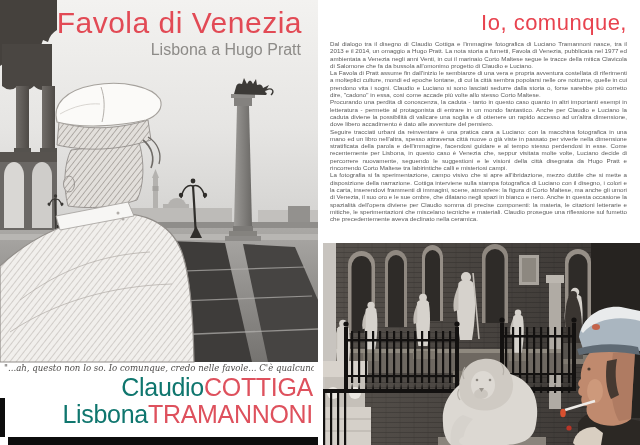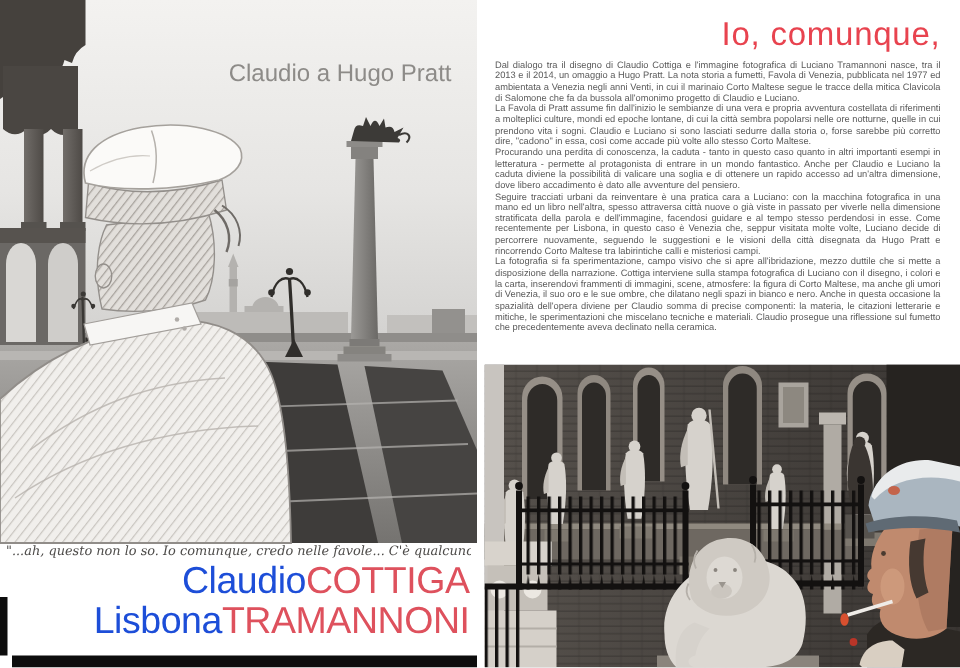--- a/index.html
+++ b/index.html
@@ -6,21 +6,21 @@
   body{width:640px;height:445px;overflow:hidden;font-family:"Liberation Sans",sans-serif;}
   .spread{position:relative;width:640px;height:445px;background:#ffffff;}
 
   
   .page-left{position:absolute;left:0;top:0;width:318px;height:445px;background:#ffffff;}
   .cover-art{position:absolute;left:0;top:0;}
   .cover-title{position:absolute;top:6px;right:16px;font-size:30px;letter-spacing:.5px;color:#e24a55;white-space:nowrap;}
   .cover-subtitle{position:absolute;top:41px;right:17px;font-size:16px;color:#8d8b88;white-space:nowrap;}
   .cover-quote{position:absolute;left:4px;right:4px;top:363px;text-align:center;font-size:8.6px;font-style:italic;color:#4e4c4a;font-family:"DejaVu Serif",serif;white-space:nowrap;overflow:hidden;}
   .authors{position:absolute;right:5px;top:374px;text-align:right;line-height:27px;font-size:25px;letter-spacing:-.3px;white-space:nowrap;}
-  .author-first{color:#1d4ed8;}
+  .author-first{color:#0f766e;}
   .author-last{color:#de515d;text-align:right;}
   .bar-bottom{position:absolute;left:8px;right:0;bottom:0;height:8px;background:#0d0d0d;}
   .bar-left{position:absolute;left:0;bottom:8px;width:5px;height:39px;background:#0d0d0d;}
 
   
   .page-right{position:absolute;left:318px;top:0;width:322px;height:445px;background:#ffffff;}
   .article-heading{position:absolute;top:10px;right:13px;margin:0;font-size:22px;font-weight:400;letter-spacing:.5px;color:#e8434f;white-space:nowrap;}
   .article-body{position:absolute;left:12px;right:13px;top:40px;height:201px;overflow:hidden;color:#5a5a5a;font-size:6.2px;line-height:7.3px;text-align:justify;}
   .article-body p{margin:0;}
   .art-photo{position:absolute;left:5px;top:243px;}
@@ -147,21 +147,22 @@
           <circle cx="123" cy="219" r="1.5" fill="#b0aca8"></circle>
         <path d="M57,145 C88,152 120,150 151,140 L148,120 C115,130 85,130 59,122 Z" fill="url(#hatch2)" stroke="#938f8b" stroke-width=".9"></path>
         <path d="M57,122 C52,104 66,90 94,85 C124,80 152,87 160,99 C164,108 157,116 146,120 C116,127 80,128 57,122 Z" fill="#fbfaf8" stroke="#a5a19c" stroke-width="1.1"></path>
         <path d="M101,87 C105,98 105,110 102,122" stroke="#b5b1ac" stroke-width="1" fill="none"></path>
         <path d="M60,114 C74,106 88,103 100,104" stroke="#cfcbc6" stroke-width=".8" fill="none"></path>
         <path d="M143,140 C152,147 155,158 151,168" stroke="#6e6a66" stroke-width="1.6" fill="none"></path>
         <path d="M148,137 C158,143 162,154 159,164" stroke="#6e6a66" stroke-width="1.3" fill="none"></path>
       </g>
     </svg>
 
-    <div class="cover-subtitle">Claudio a Hugo Pratt</div>
+    <div class="cover-title">Favola di Venezia</div>
+    <div class="cover-subtitle">Lisbona a Hugo Pratt</div>
     <div class="cover-quote">"...ah, questo non lo so. Io comunque, credo nelle favole... C'è qualcuno laggiù..."</div>
 
     <div class="authors">
       <div><span class="author-first">Claudio</span><span class="author-last">COTTIGA</span></div>
       <div><span class="author-first">Lisbona</span><span class="author-last">TRAMANNONI</span></div>
     </div>
 
     <div class="bar-bottom"></div>
     <div class="bar-left"></div>
   </div>

